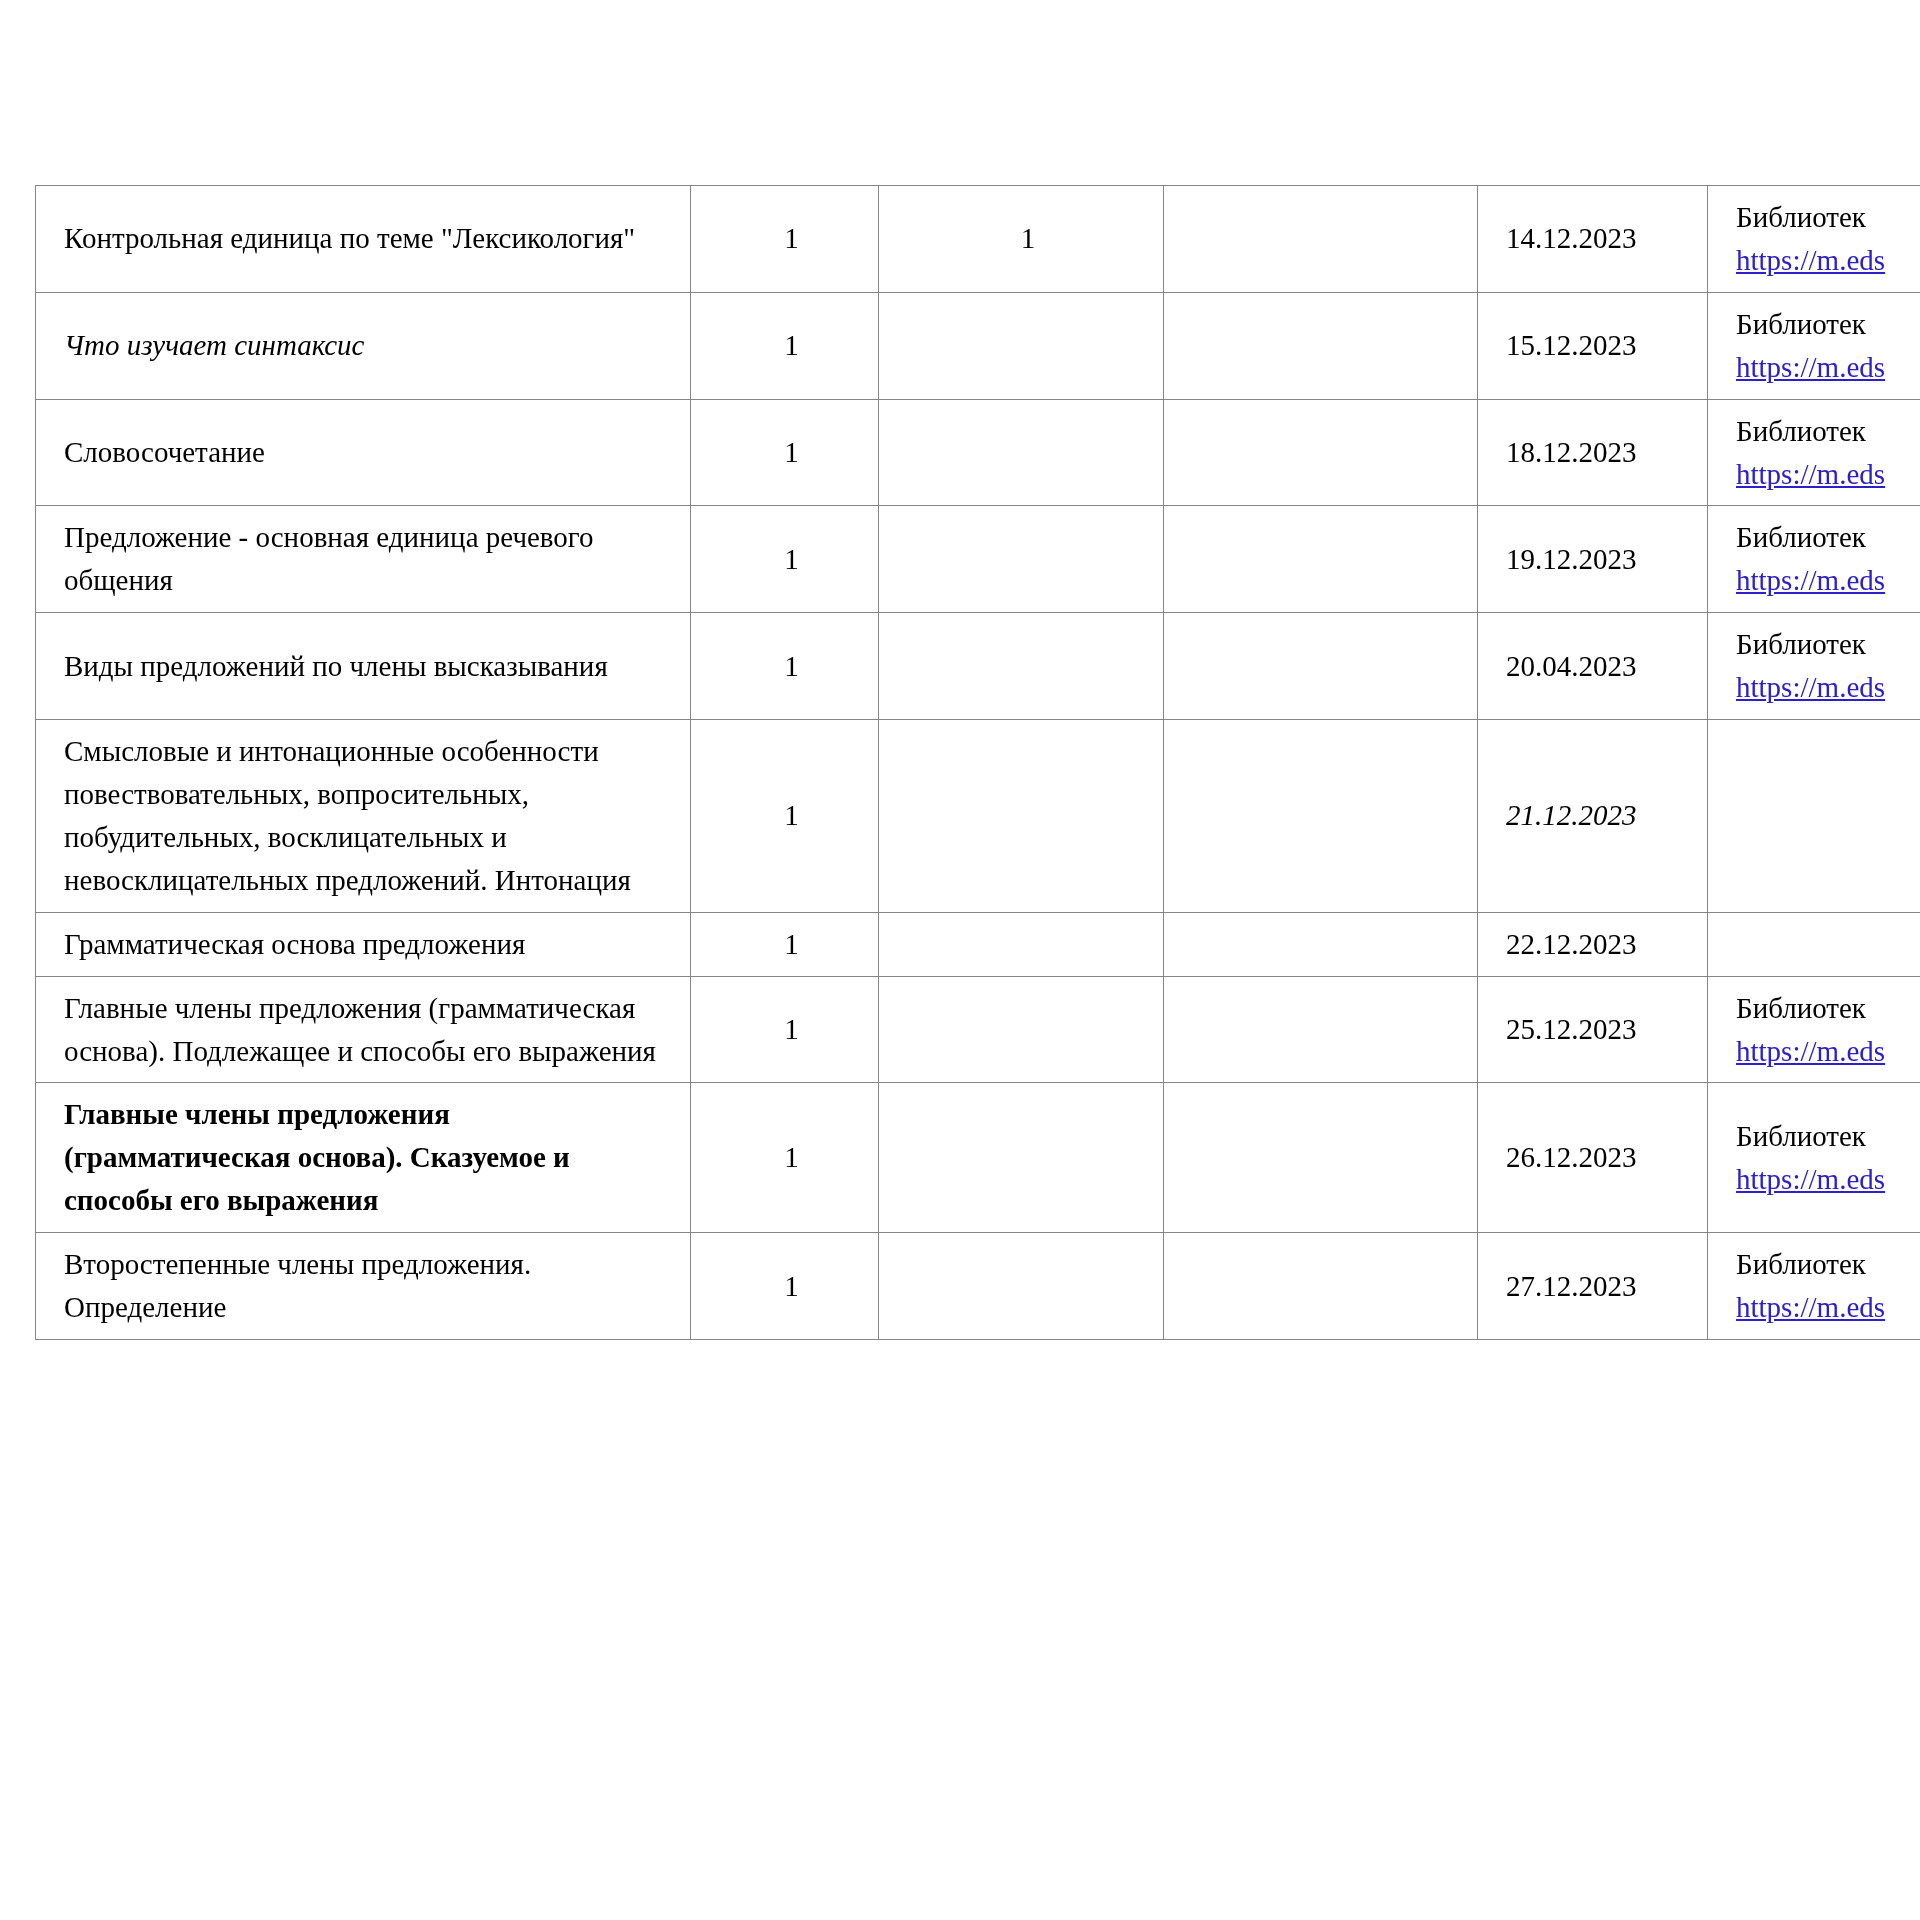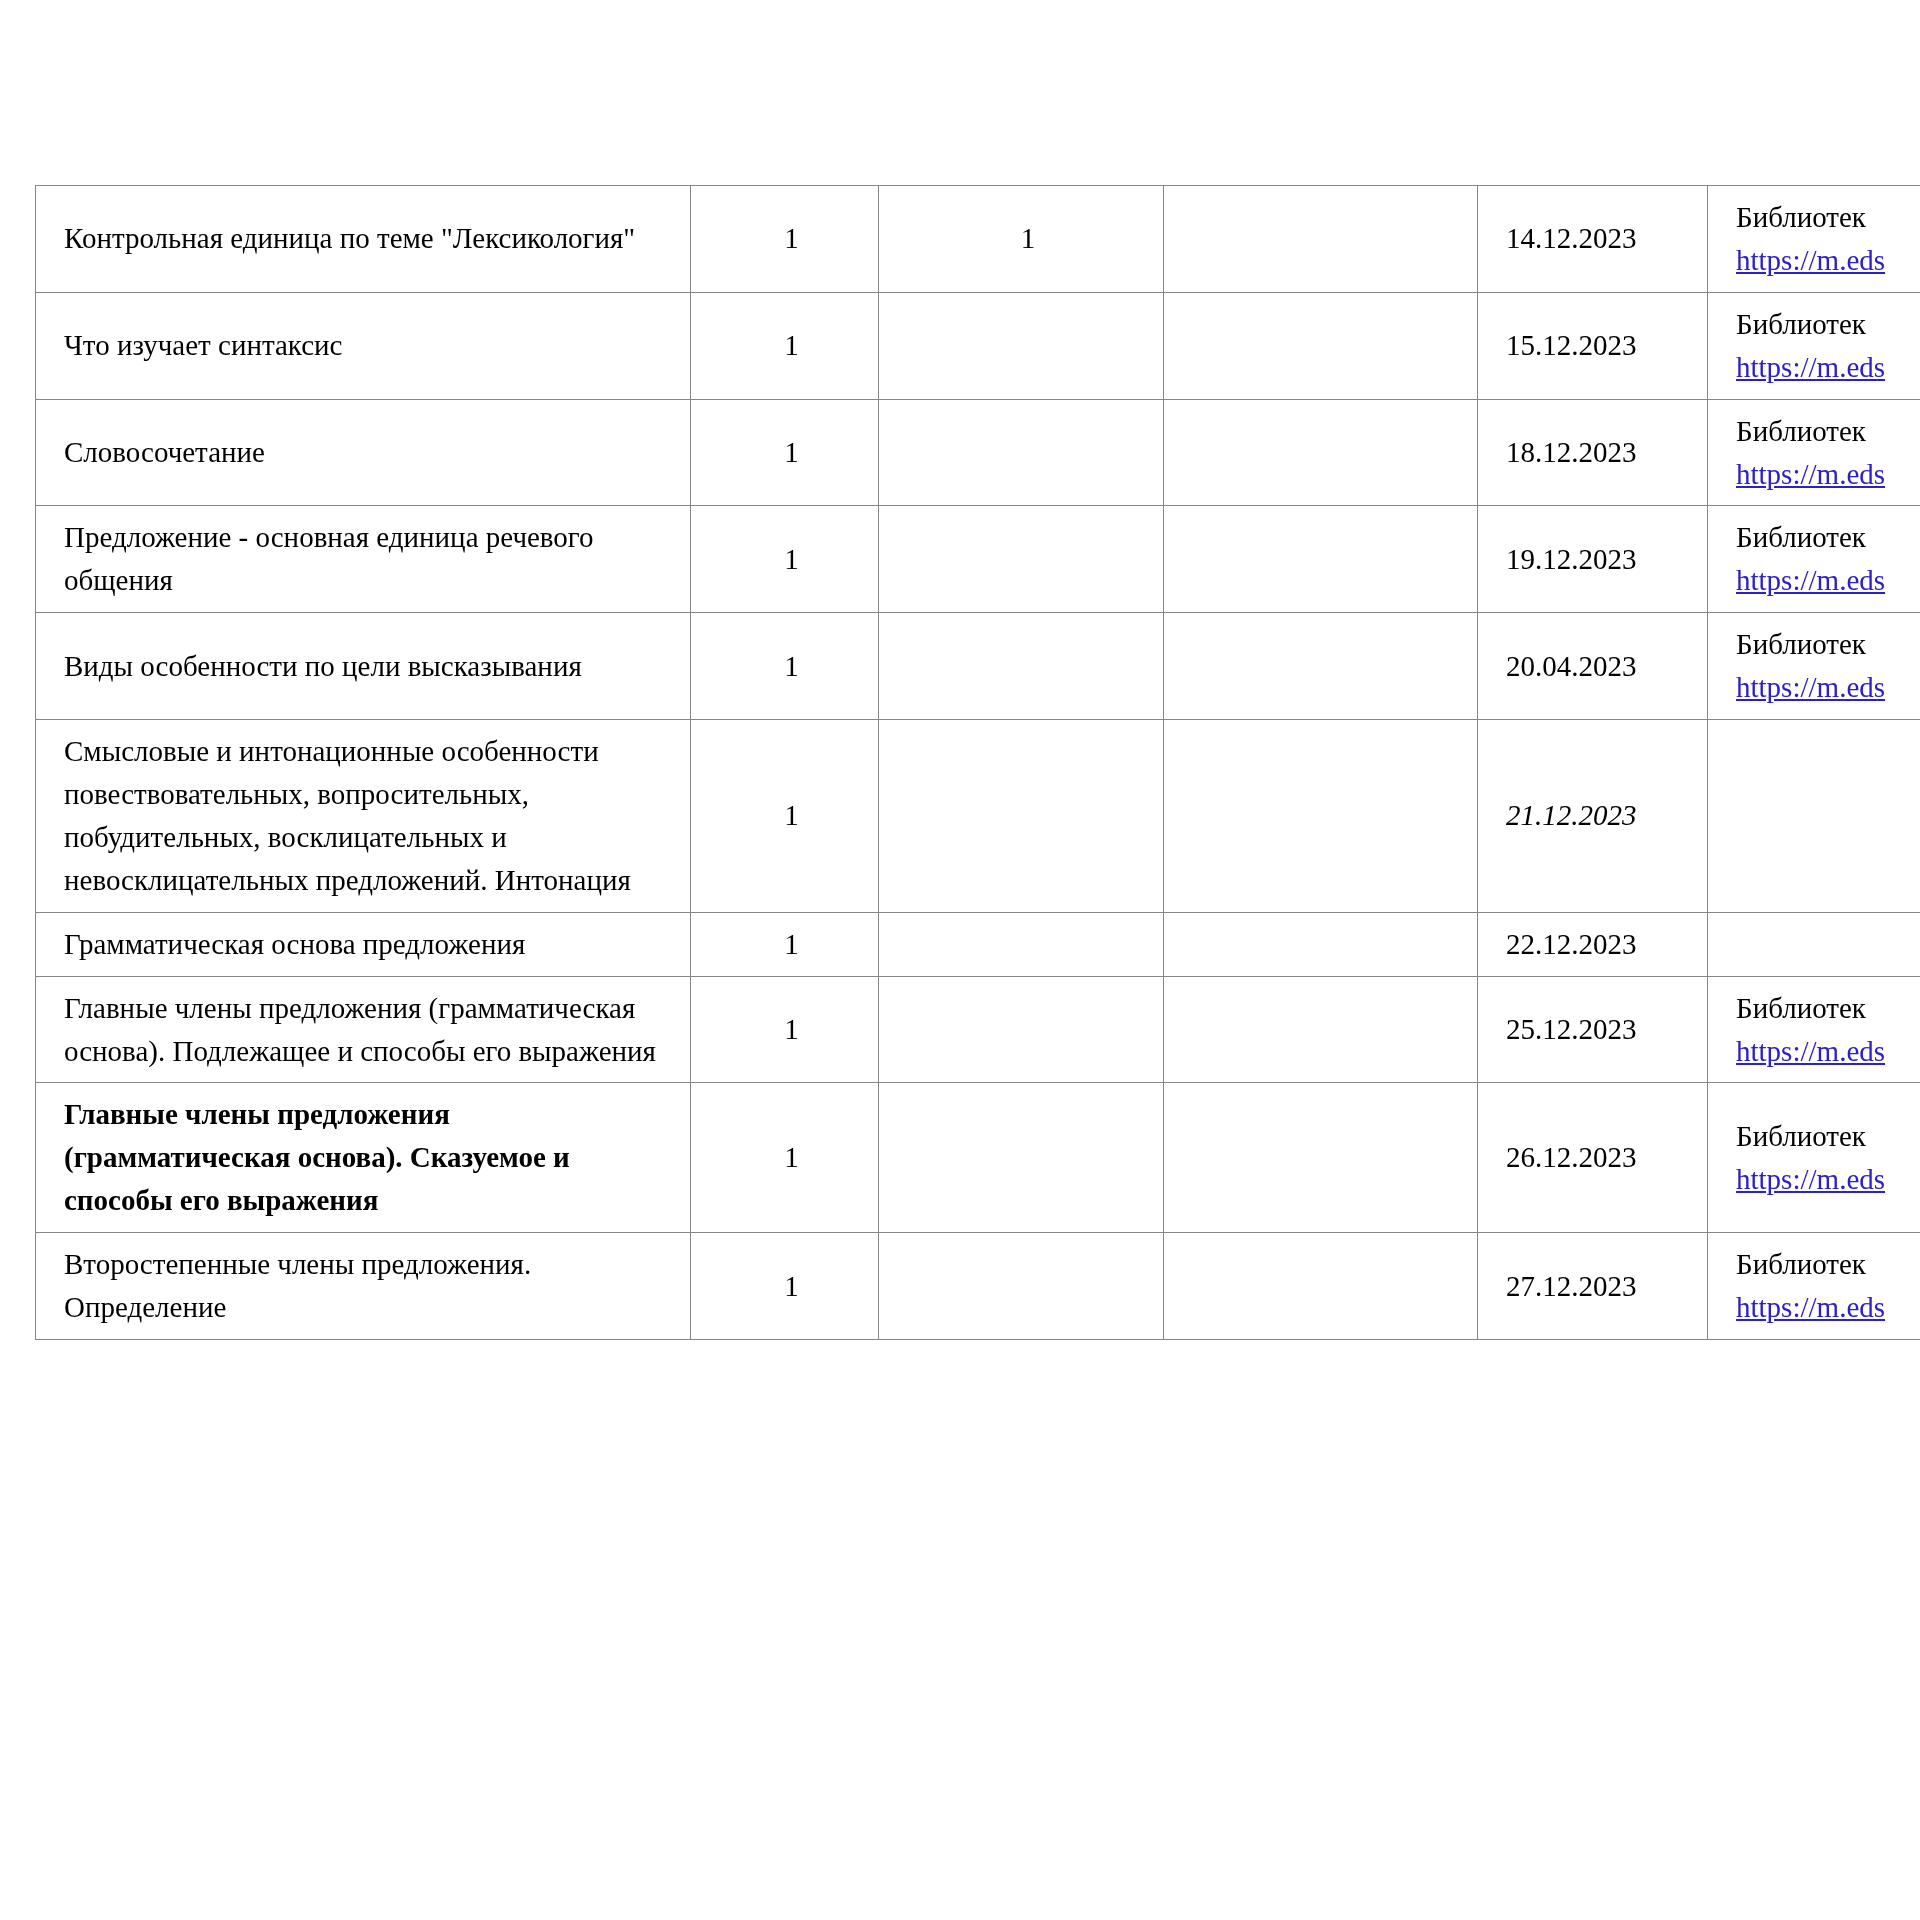--- a/index.html
+++ b/index.html
@@ -114,21 +114,21 @@
             <td class="num" style="border-color: rgb(134, 134, 134);">1</td>
             <td class="num" style="border-color: rgb(134, 134, 134);">1</td>
             <td class="num" style="border-color: rgb(134, 134, 134);"></td>
             <td class="date" style="border-color: rgb(134, 134, 134);">14.12.2023</td>
             <td class="links" style="border-color: rgb(134, 134, 134);">
               <span class="res-name">Библиотек</span>
               <a class="res-link" href="#" style="color: rgb(43, 32, 201);">https://m.eds</a>
             </td>
           </tr>
           <tr>
-            <td class="topic" style="border-color: rgb(134, 134, 134);">Что изучает синтаксис</td>
+            <td class="topic" style="border-color: rgb(134, 134, 134); font-style: italic;">Что изучает синтаксис</td>
             <td class="num" style="border-color: rgb(134, 134, 134);">1</td>
             <td class="num" style="border-color: rgb(134, 134, 134);"></td>
             <td class="num" style="border-color: rgb(134, 134, 134);"></td>
             <td class="date" style="border-color: rgb(134, 134, 134);">15.12.2023</td>
             <td class="links" style="border-color: rgb(134, 134, 134);">
               <span class="res-name">Библиотек</span>
               <a class="res-link" href="#" style="color: rgb(43, 32, 201);">https://m.eds</a>
             </td>
           </tr>
           <tr>
@@ -147,21 +147,21 @@
             <td class="num" style="border-color: rgb(134, 134, 134);">1</td>
             <td class="num" style="border-color: rgb(134, 134, 134);"></td>
             <td class="num" style="border-color: rgb(134, 134, 134);"></td>
             <td class="date" style="border-color: rgb(134, 134, 134);">19.12.2023</td>
             <td class="links" style="border-color: rgb(134, 134, 134);">
               <span class="res-name">Библиотек</span>
               <a class="res-link" href="#" style="color: rgb(43, 32, 201);">https://m.eds</a>
             </td>
           </tr>
           <tr>
-            <td class="topic" style="border-color: rgb(134, 134, 134);">Виды особенности по цели высказывания</td>
+            <td class="topic" style="border-color: rgb(134, 134, 134);">Виды предложений по члены высказывания</td>
             <td class="num" style="border-color: rgb(134, 134, 134);">1</td>
             <td class="num" style="border-color: rgb(134, 134, 134);"></td>
             <td class="num" style="border-color: rgb(134, 134, 134);"></td>
             <td class="date" style="border-color: rgb(134, 134, 134);">20.04.2023</td>
             <td class="links" style="border-color: rgb(134, 134, 134);">
               <span class="res-name">Библиотек</span>
               <a class="res-link" href="#" style="color: rgb(43, 32, 201);">https://m.eds</a>
             </td>
           </tr>
           <tr>

